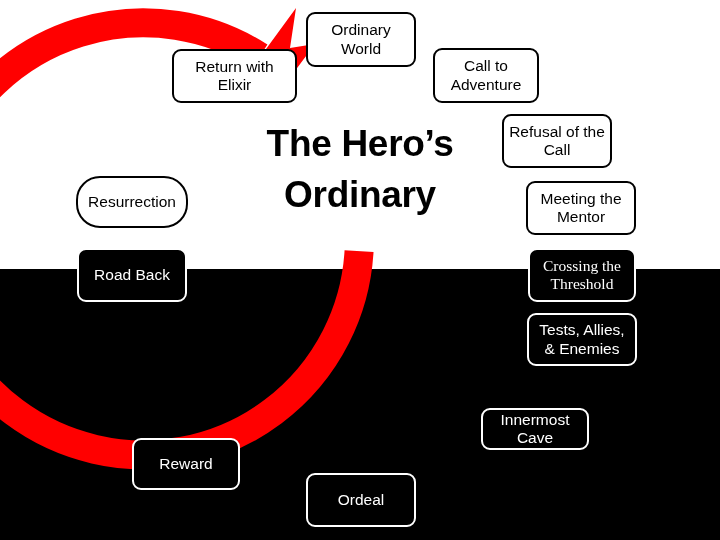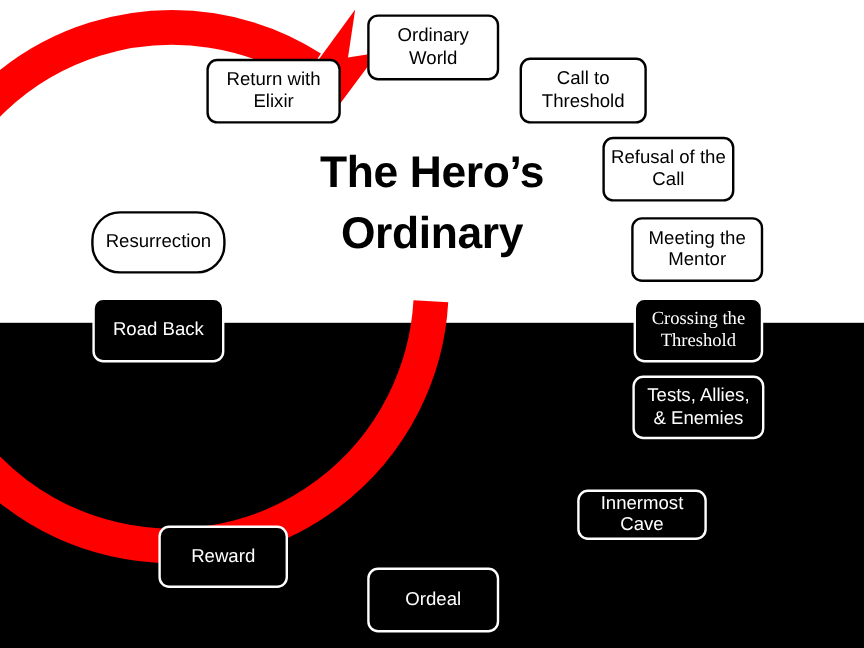--- a/index.html
+++ b/index.html
@@ -88,21 +88,21 @@
   <div id="title">
     <span>The Hero’s</span>
     <span>Ordinary</span>
   </div>
 
   <div id="stage-nodes">
       <div class="node light" style="left: 306px; top: 12px; width: 110px; height: 55px; justify-content: flex-end;">
         <span>Ordinary World</span>
       </div>
       <div class="node light" style="left: 433px; top: 48px; width: 106px; height: 55px;">
-        <span>Call to Threshold</span>
+        <span>Call to Adventure</span>
       </div>
       <div class="node light" style="left: 502px; top: 114px; width: 110px; height: 54px;">
         <span>Refusal of the Call</span>
       </div>
       <div class="node light" style="left: 526px; top: 181px; width: 110px; height: 54px;">
         <span>Meeting the Mentor</span>
       </div>
       <div class="node dark" style="left: 528px; top: 248px; width: 108px; height: 54px; font-family: Liberation Serif, serif;">
         <span>Crossing the Threshold</span>
       </div>
@@ -117,18 +117,18 @@
       </div>
       <div class="node dark" style="left: 132px; top: 438px; width: 108px; height: 52px;">
         <span>Reward</span>
       </div>
       <div class="node dark" style="left: 77px; top: 248px; width: 110px; height: 54px;">
         <span>Road Back</span>
       </div>
       <div class="node light" style="left: 76px; top: 176px; width: 112px; height: 52px; border-radius: 24px;">
         <span>Resurrection</span>
       </div>
-      <div class="node light" style="left: 172px; top: 49px; width: 112px; height: 54px;">
+      <div class="node light" style="left: 172px; top: 49px; width: 125px; height: 54px;">
         <span>Return with Elixir</span>
       </div>
     </div>
 
 </div>
 
 </body></html>

